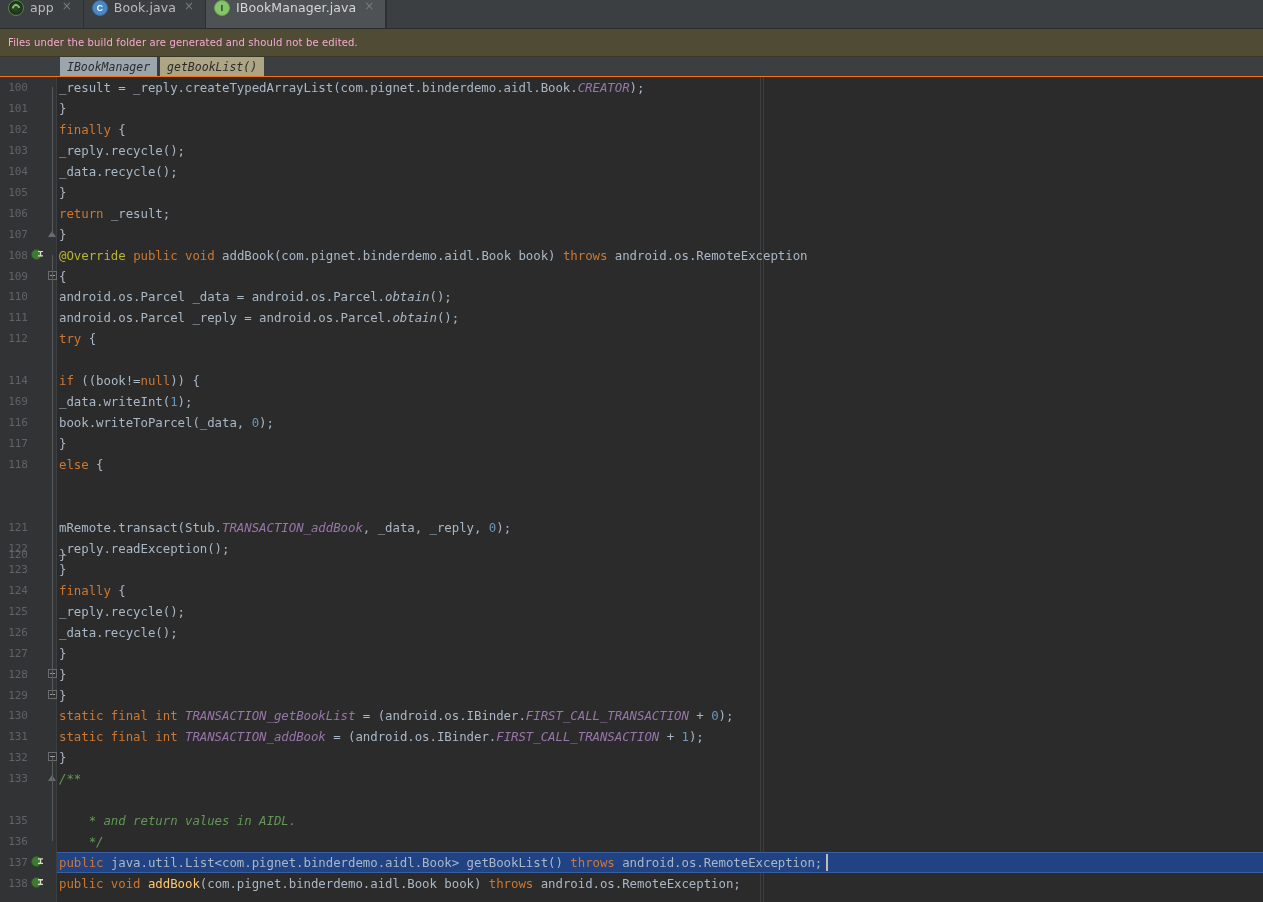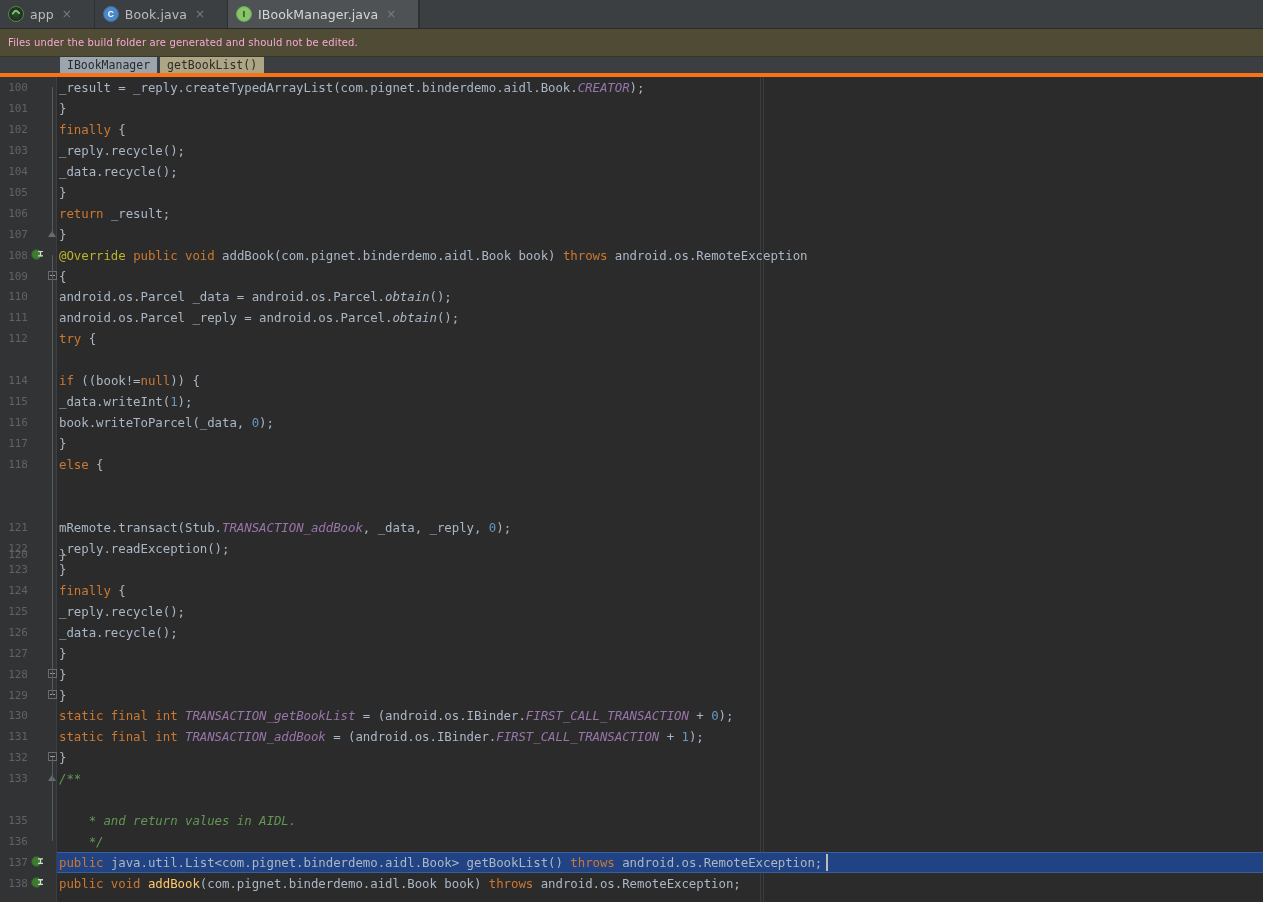--- a/index.html
+++ b/index.html
@@ -19,23 +19,22 @@
   #tabbar {
     display: flex;
     align-items: stretch;
     height: 28px;
     background: #3c3f41;
     border-bottom: 1px solid #292b2d;
     position: relative;
   }
   .tab {
     display: flex;
-    align-items: center;
     gap: 6px;
-    padding: 0 22px 0 8px;
+    padding: 0 11px 0 8px;
     height: 28px;
     box-sizing: border-box;
     background: #3c3f41;
     border-right: 1px solid #2e3032;
     cursor: default;
     position: relative;
   }
   .tab.active {
     background: #4e5254;
   }
@@ -116,21 +115,22 @@
   }
 
   
   #breadcrumb {
     height: 20px;
     background: #3c3f41;
     display: flex;
     align-items: stretch;
     padding-left: 60px;
     box-sizing: border-box;
-    border-bottom: 4px solid #f97316;
+    border-bottom: 1px solid #f97316;
+    font-style: italic;
   }
   .crumb {
     display: flex;
     align-items: center;
     padding: 0 7px;
     font-family: "DejaVu Sans Mono", monospace;
     font-size: 11.5px;
     cursor: default;
     white-space: nowrap;
   }
@@ -341,21 +341,21 @@
       <div class="line" style="position: absolute; left: 0px; right: 0px; top: 83.8px;"><span class="lnum">104</span><span class="code-text"><span class="pln">_data.recycle();</span></span></div>
       <div class="line" style="position: absolute; left: 0px; right: 0px; top: 104.75px;"><span class="lnum">105</span><span class="code-text"><span class="pln">}</span></span></div>
       <div class="line" style="position: absolute; left: 0px; right: 0px; top: 125.7px;"><span class="lnum">106</span><span class="code-text"><span class="kw">return</span><span class="pln"> _result;</span></span></div>
       <div class="line" style="position: absolute; left: 0px; right: 0px; top: 146.65px;"><span class="lnum">107</span><span class="fold tri"></span><span class="code-text"><span class="pln">}</span></span></div>
       <div class="line" style="position: absolute; left: 0px; right: 0px; top: 167.6px;"><span class="lnum">108</span><span class="gmark"><span class="dot"></span></span><span class="code-text"><span class="ann">@Override</span><span class="pln"> </span><span class="kw">public void</span><span class="pln"> </span><span class="pln">addBook</span><span class="pln">(com.pignet.binderdemo.aidl.Book book) </span><span class="kw">throws</span><span class="pln"> android.os.RemoteException</span></span></div>
       <div class="line" style="position: absolute; left: 0px; right: 0px; top: 188.55px;"><span class="lnum">109</span><span class="fold box"></span><span class="code-text"><span class="pln">{</span></span></div>
       <div class="line" style="position: absolute; left: 0px; right: 0px; top: 209.5px;"><span class="lnum">110</span><span class="code-text"><span class="pln">android.os.Parcel _data = android.os.Parcel.</span><span class="itl pln">obtain</span><span class="pln">();</span></span></div>
       <div class="line" style="position: absolute; left: 0px; right: 0px; top: 230.45px;"><span class="lnum">111</span><span class="code-text"><span class="pln">android.os.Parcel _reply = android.os.Parcel.</span><span class="itl pln">obtain</span><span class="pln">();</span></span></div>
       <div class="line" style="position: absolute; left: 0px; right: 0px; top: 251.4px;"><span class="lnum">112</span><span class="code-text"><span class="kw">try</span><span class="pln"> {</span></span></div>
       <div class="line" style="position: absolute; left: 0px; right: 0px; top: 293.3px;"><span class="lnum">114</span><span class="code-text"><span class="kw">if</span><span class="pln"> ((book!=</span><span class="kw">null</span><span class="pln">)) {</span></span></div>
-      <div class="line" style="position: absolute; left: 0px; right: 0px; top: 314.25px;"><span class="lnum">115</span><span class="code-text"><span class="pln">_data.writeInt(</span><span class="num">1</span><span class="pln">);</span></span></div>
+      <div class="line" style="position: absolute; left: 0px; right: 0px; top: 314.25px;"><span class="lnum">169</span><span class="code-text"><span class="pln">_data.writeInt(</span><span class="num">1</span><span class="pln">);</span></span></div>
       <div class="line" style="position: absolute; left: 0px; right: 0px; top: 335.2px;"><span class="lnum">116</span><span class="code-text"><span class="pln">book.writeToParcel(_data, </span><span class="num">0</span><span class="pln">);</span></span></div>
       <div class="line" style="position: absolute; left: 0px; right: 0px; top: 356.15px;"><span class="lnum">117</span><span class="code-text"><span class="pln">}</span></span></div>
       <div class="line" style="position: absolute; left: 0px; right: 0px; top: 377.1px;"><span class="lnum">118</span><span class="code-text"><span class="kw">else</span><span class="pln"> {</span></span></div>
       <div class="line" style="position: absolute; left: 0px; right: 0px; top: 419px; margin-top: 48px;"><span class="lnum">120</span><span class="code-text"><span class="pln">}</span></span></div>
       <div class="line" style="position: absolute; left: 0px; right: 0px; top: 439.95px;"><span class="lnum">121</span><span class="code-text"><span class="pln">mRemote.transact(Stub.</span><span class="stc">TRANSACTION_addBook</span><span class="pln">, _data, _reply, </span><span class="num">0</span><span class="pln">);</span></span></div>
       <div class="line" style="position: absolute; left: 0px; right: 0px; top: 460.9px;"><span class="lnum">122</span><span class="code-text"><span class="pln">_reply.readException();</span></span></div>
       <div class="line" style="position: absolute; left: 0px; right: 0px; top: 481.85px;"><span class="lnum">123</span><span class="code-text"><span class="pln">}</span></span></div>
       <div class="line" style="position: absolute; left: 0px; right: 0px; top: 502.8px;"><span class="lnum">124</span><span class="code-text"><span class="kw">finally</span><span class="pln"> {</span></span></div>
       <div class="line" style="position: absolute; left: 0px; right: 0px; top: 523.75px;"><span class="lnum">125</span><span class="code-text"><span class="pln">_reply.recycle();</span></span></div>
       <div class="line" style="position: absolute; left: 0px; right: 0px; top: 544.7px;"><span class="lnum">126</span><span class="code-text"><span class="pln">_data.recycle();</span></span></div>

